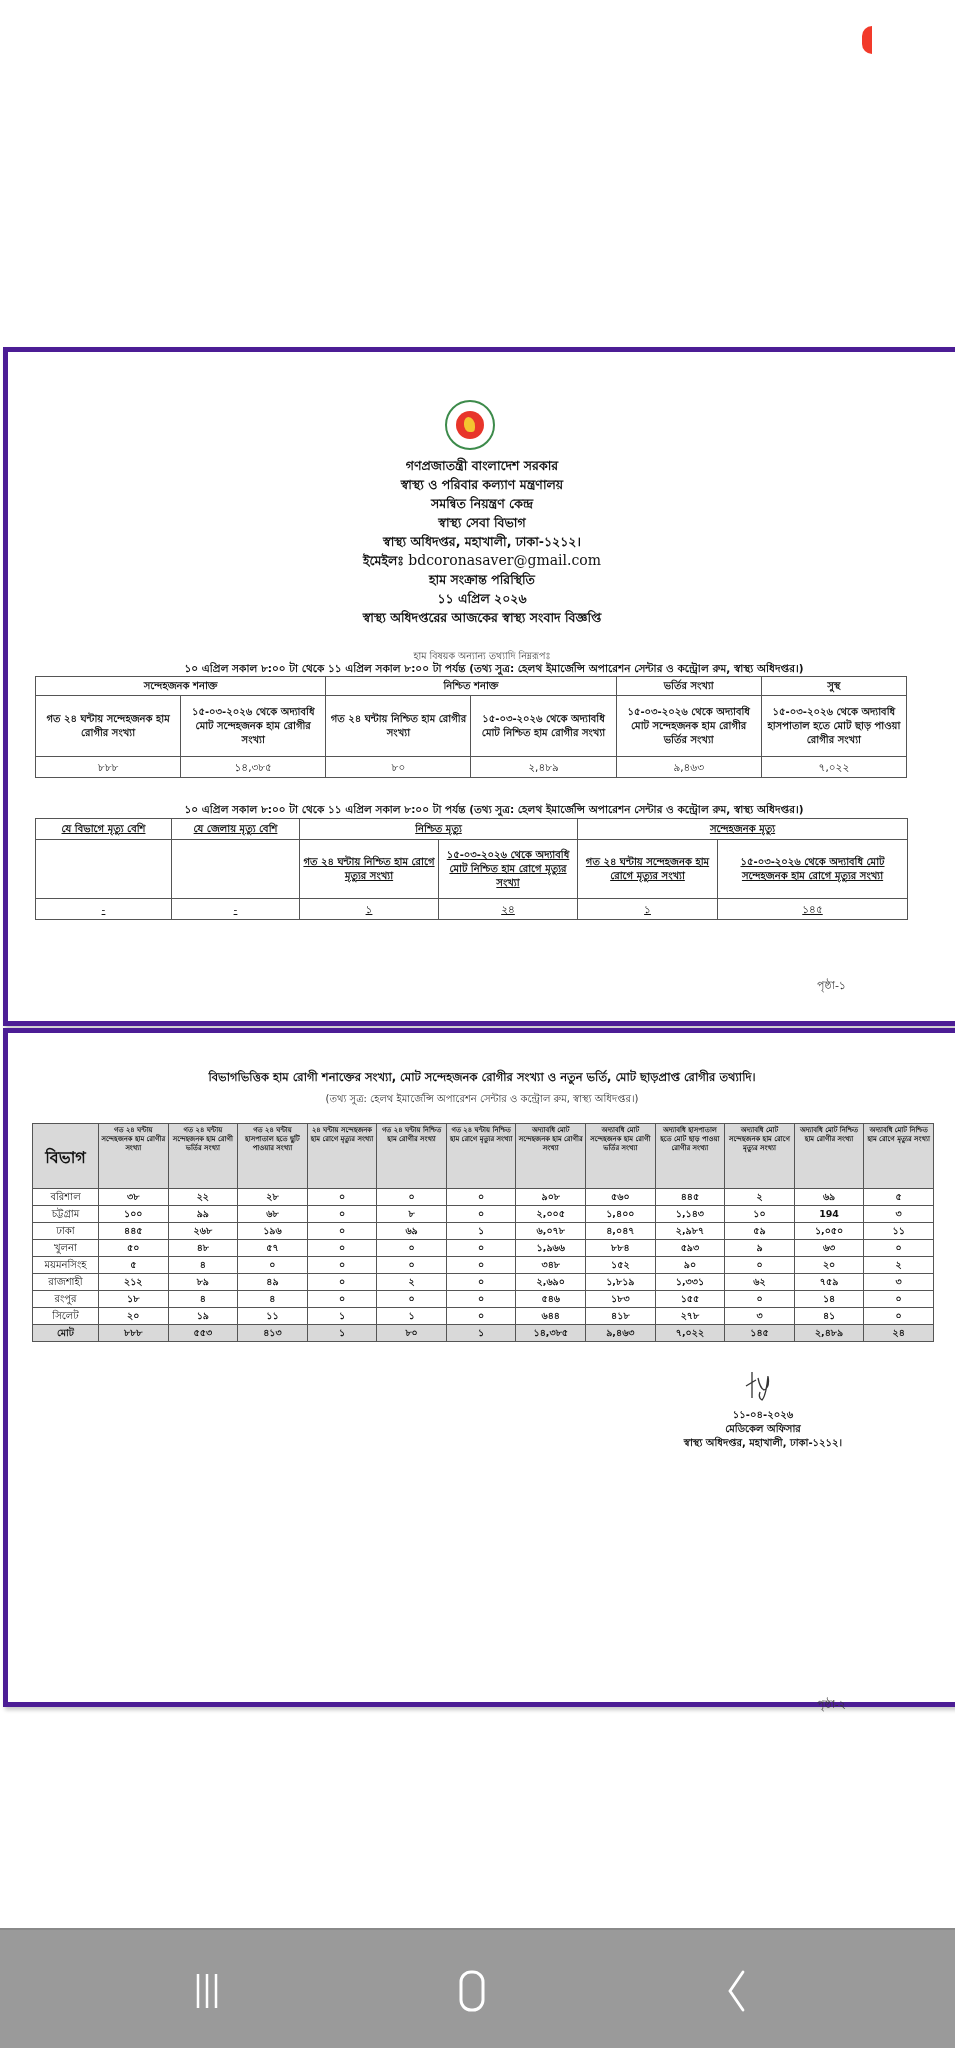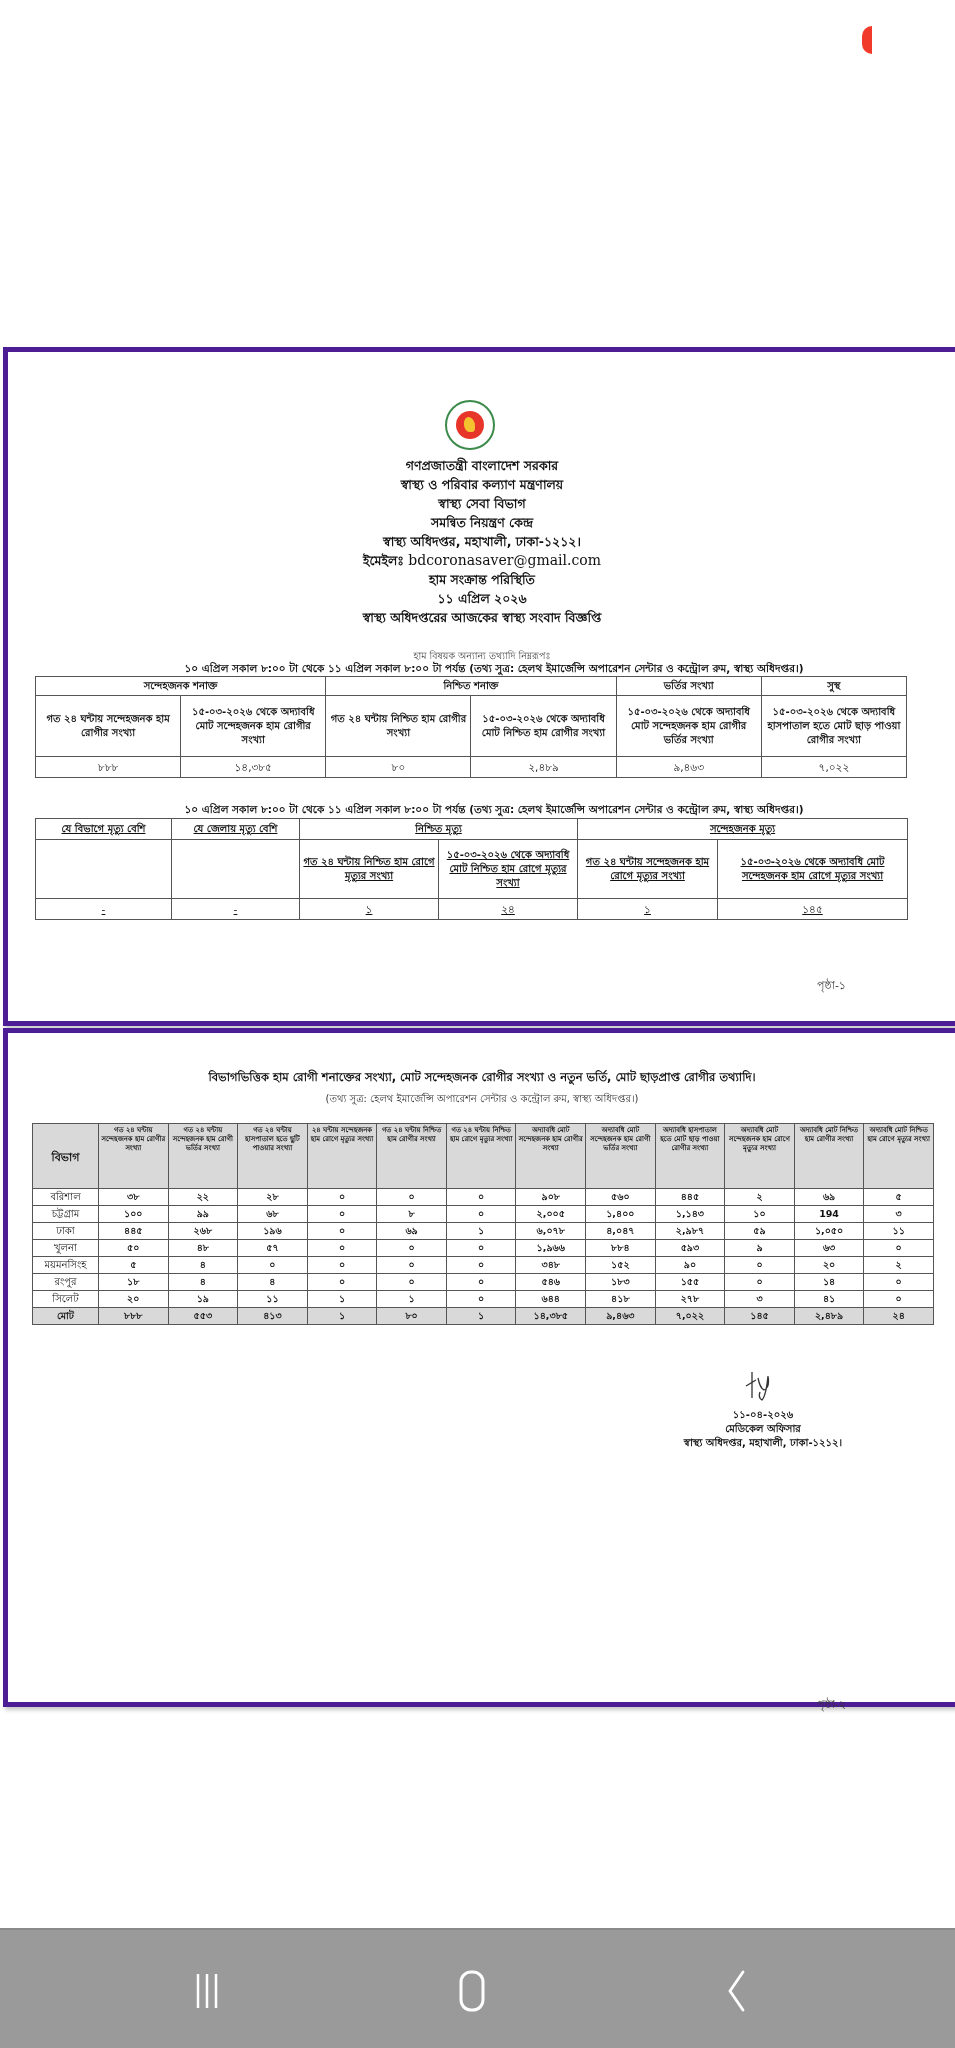--- a/index.html
+++ b/index.html
@@ -81,21 +81,21 @@
   .p2-source {
     position:absolute; left:0; width:948px; text-align:center;
     font-size:10px; color:#333; top:58px;
   }
   #t-div { left:24px; top:90px; width:902px; }
   #t-div td { font-size:9.5px; height:16px; padding:0 2px; }
   #t-div .head td {
     background:#d9d9d9; font-size:6.8px; line-height:9px; height:62px;
     vertical-align:top; padding-top:2px;
   }
-  #t-div .head td.first { font-size:11px; vertical-align:middle; }
+  #t-div .head td.first { font-size:16px; vertical-align:middle; }
   #t-div .row td.name { font-weight:normal; font-size:10px; }
   #t-div .total td { background:#d9d9d9; }
 
   .sig {
     position:absolute; left:0; top:335px; width:948px;
   }
   .sig-mark {
     position:absolute; left:732px; top:0; width:40px; height:36px;
   }
   .sig-lines {
@@ -120,22 +120,22 @@
 
 <div class="page" id="page1">
   <div class="emblem">
     <div class="inner"></div>
       <div class="map"></div>
   </div>
 
   <div class="hdr" style="top:104px;">
     <div>গণপ্রজাতন্ত্রী বাংলাদেশ সরকার</div>
     <div>স্বাস্থ্য ও পরিবার কল্যাণ মন্ত্রণালয়</div>
+    <div>সমন্বিত নিয়ন্ত্রণ কেন্দ্র</div>
     <div>স্বাস্থ্য সেবা বিভাগ</div>
-    <div>সমন্বিত নিয়ন্ত্রণ কেন্দ্র</div>
     <div>স্বাস্থ্য অধিদপ্তর, মহাখালী, ঢাকা-১২১২।</div>
     <div>
       <span>ইমেইলঃ</span>
       <span class="email">bdcoronasaver@gmail.com</span>
     </div>
     <div>হাম সংক্রান্ত পরিস্থিতি</div>
     <div>১১ এপ্রিল ২০২৬</div>
     <div>স্বাস্থ্য অধিদপ্তরের আজকের স্বাস্থ্য সংবাদ বিজ্ঞপ্তি</div>
   </div>
 
@@ -324,20 +324,35 @@
           <td>০</td>
           <td>০</td>
           <td>৩৪৮</td>
           <td>১৫২</td>
           <td>৯০</td>
           <td>০</td>
           <td>২০</td>
           <td>২</td>
         </tr>
         <tr class="row">
+          <td class="name">রাজশাহী</td>
+          <td>২১২</td>
+          <td>৮৯</td>
+          <td>৪৯</td>
+          <td>০</td>
+          <td>২</td>
+          <td>০</td>
+          <td>২,৬৯০</td>
+          <td>১,৮১৯</td>
+          <td>১,৩৩১</td>
+          <td>৬২</td>
+          <td>৭৫৯</td>
+          <td>৩</td>
+        </tr>
+        <tr class="row">
           <td class="name">রংপুর</td>
           <td>১৮</td>
           <td>৪</td>
           <td>৪</td>
           <td>০</td>
           <td>০</td>
           <td>০</td>
           <td>৫৪৬</td>
           <td>১৮৩</td>
           <td>১৫৫</td>

